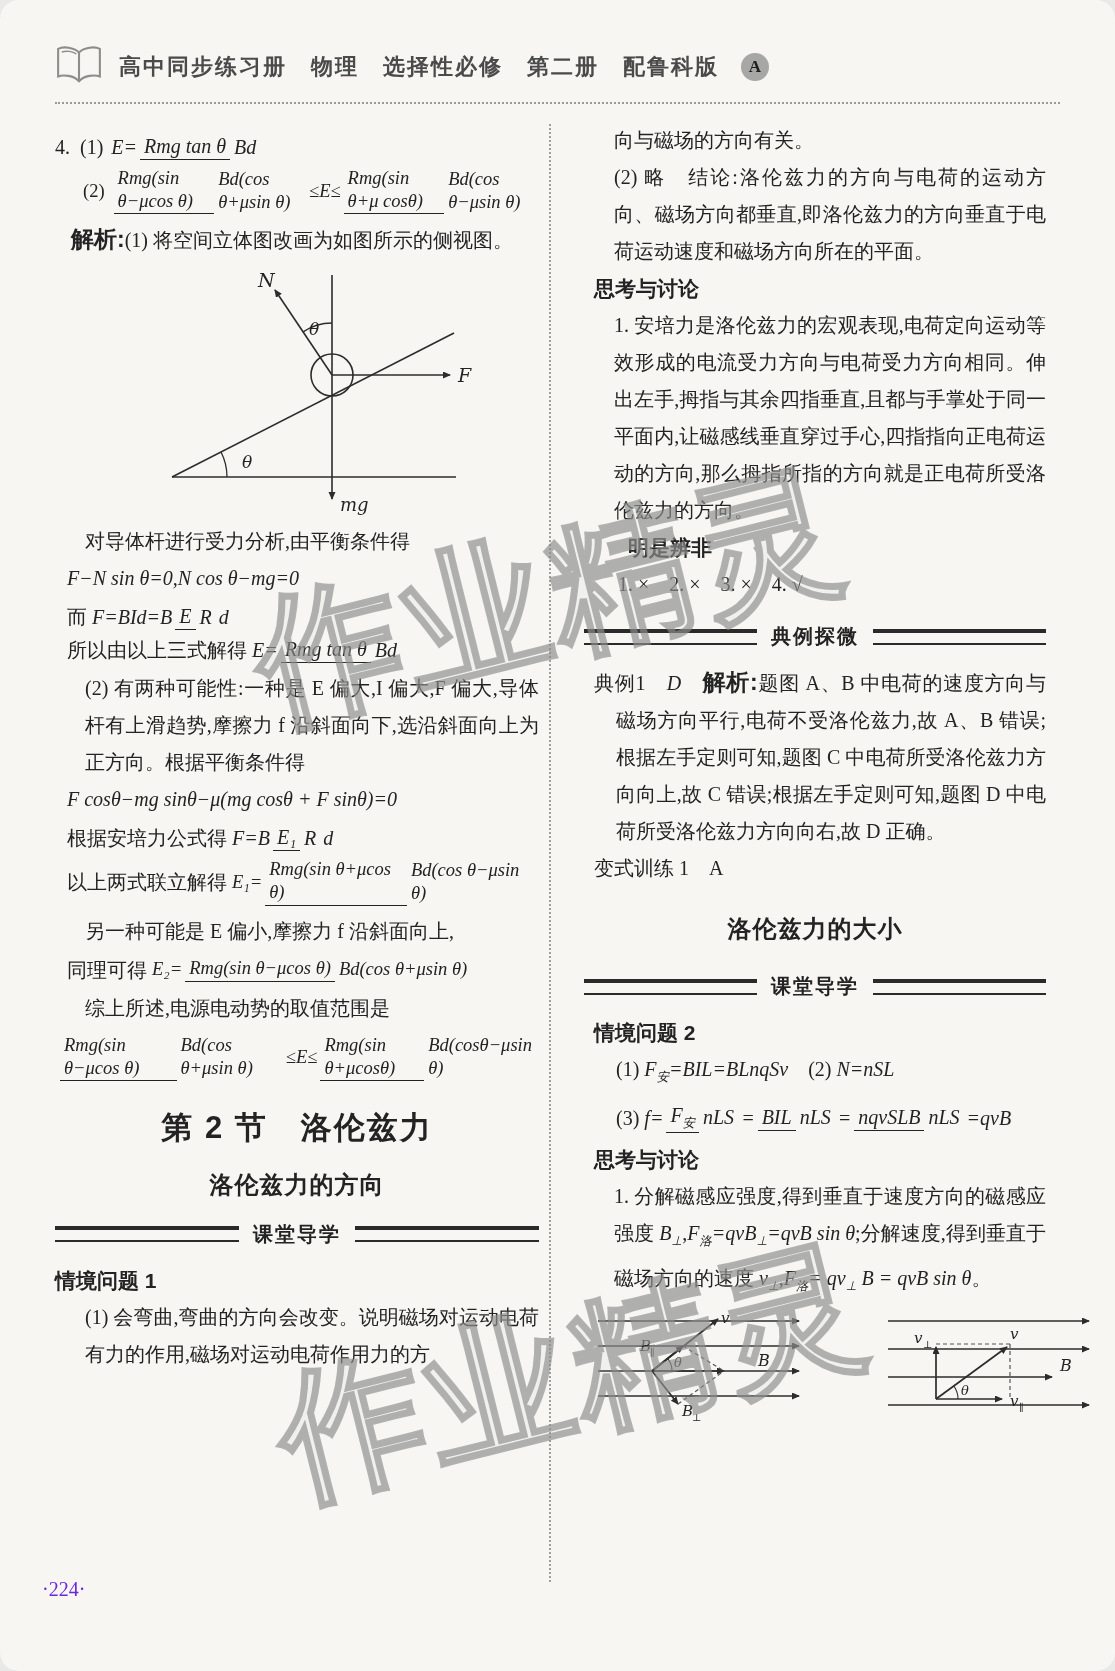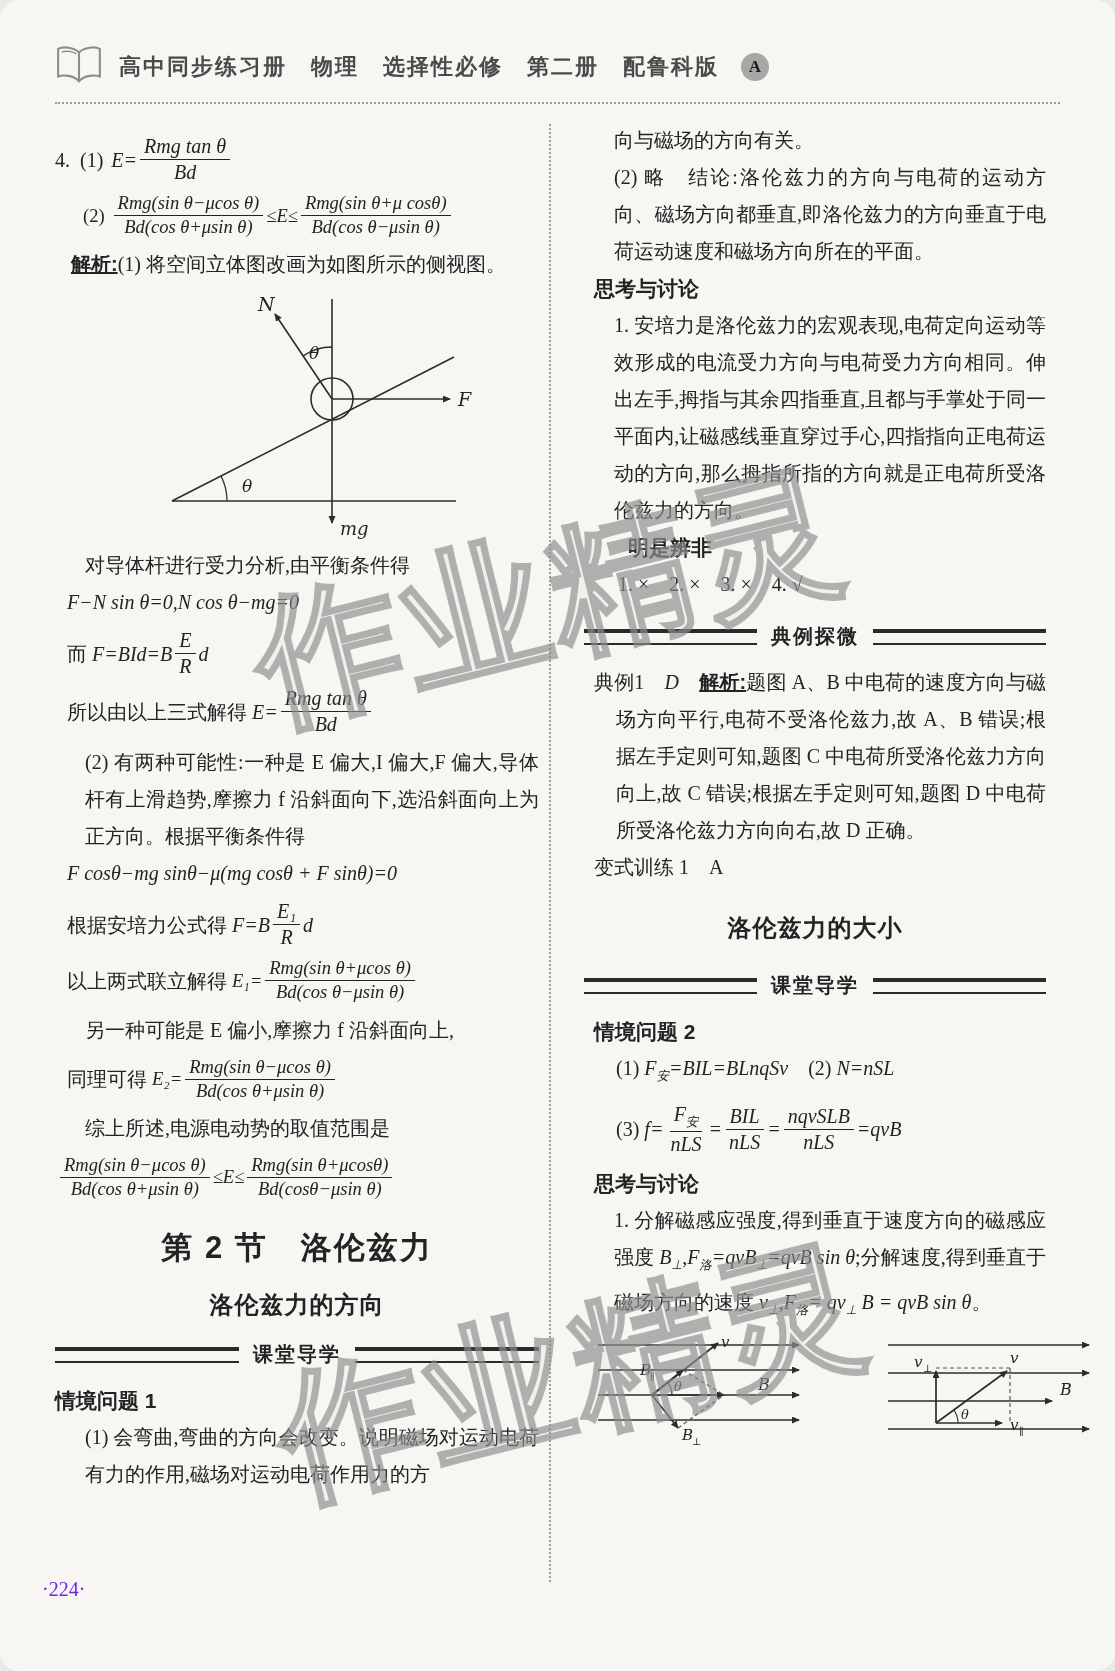--- a/index.html
+++ b/index.html
@@ -16,28 +16,28 @@
   
   .col{position:absolute;top:122px;}
   #colL{left:55px;width:484px;}
   #colR{left:584px;width:462px;}
   #divider{position:absolute;left:549px;top:124px;height:1458px;border-left:2px dotted #9f9f9d;}
 
   .p{font-size:20px;line-height:37px;text-align:justify;}
   .indent{padding-left:30px;}
   .hang{padding-left:32px;text-indent:-22px;}
   .blabel{font-family:"Liberation Sans",sans-serif;font-weight:bold;font-size:21px;line-height:37px;}
-  b.inl{font-family:"Liberation Sans",sans-serif;font-size:20px;text-decoration:underline;}
+  b.inl{font-family:"Liberation Sans",sans-serif;font-size:23px;}
   i{font-family:"Liberation Serif",serif;}
   sub{font-size:0.62em;}
 
   .math{font-family:"Liberation Serif",serif;font-style:italic;}
   .math-row{display:flex;align-items:center;font-size:20px;margin:7px 0;line-height:1.3;}
   .math-row .cn{font-style:normal;white-space:pre;}
-  .frac{display:inline-flex;flex-direction:column;align-items:center;font-style:italic;
+  .frac{display:inline-flex;flex-direction:row;align-items:center;font-style:italic;
         font-family:"Liberation Serif",serif;line-height:1.25;margin:0 3px;}
   .frac .num{border-bottom:1.6px solid #232323;padding:0 4px;}
   .frac .den{padding:0 4px;}
   .small-math{font-size:18.5px;}
 
   .sec-title{text-align:center;font-family:"Liberation Sans",sans-serif;font-weight:bold;font-size:31px;margin:26px 0 8px 0;letter-spacing:2px;}
   .sub-title{text-align:center;font-family:"Liberation Sans",sans-serif;font-weight:bold;font-size:24px;margin:20px 0 10px 0;letter-spacing:1px;}
   .banner{display:flex;align-items:center;gap:14px;margin:20px 0 14px 0;}
   .banner .rule{flex:1;height:10px;border-top:4px solid #2a2a2a;border-bottom:2px solid #2a2a2a;}
   .banner .btxt{font-family:"Liberation Sans",sans-serif;font-weight:bold;font-size:20px;letter-spacing:2px;white-space:nowrap;}

